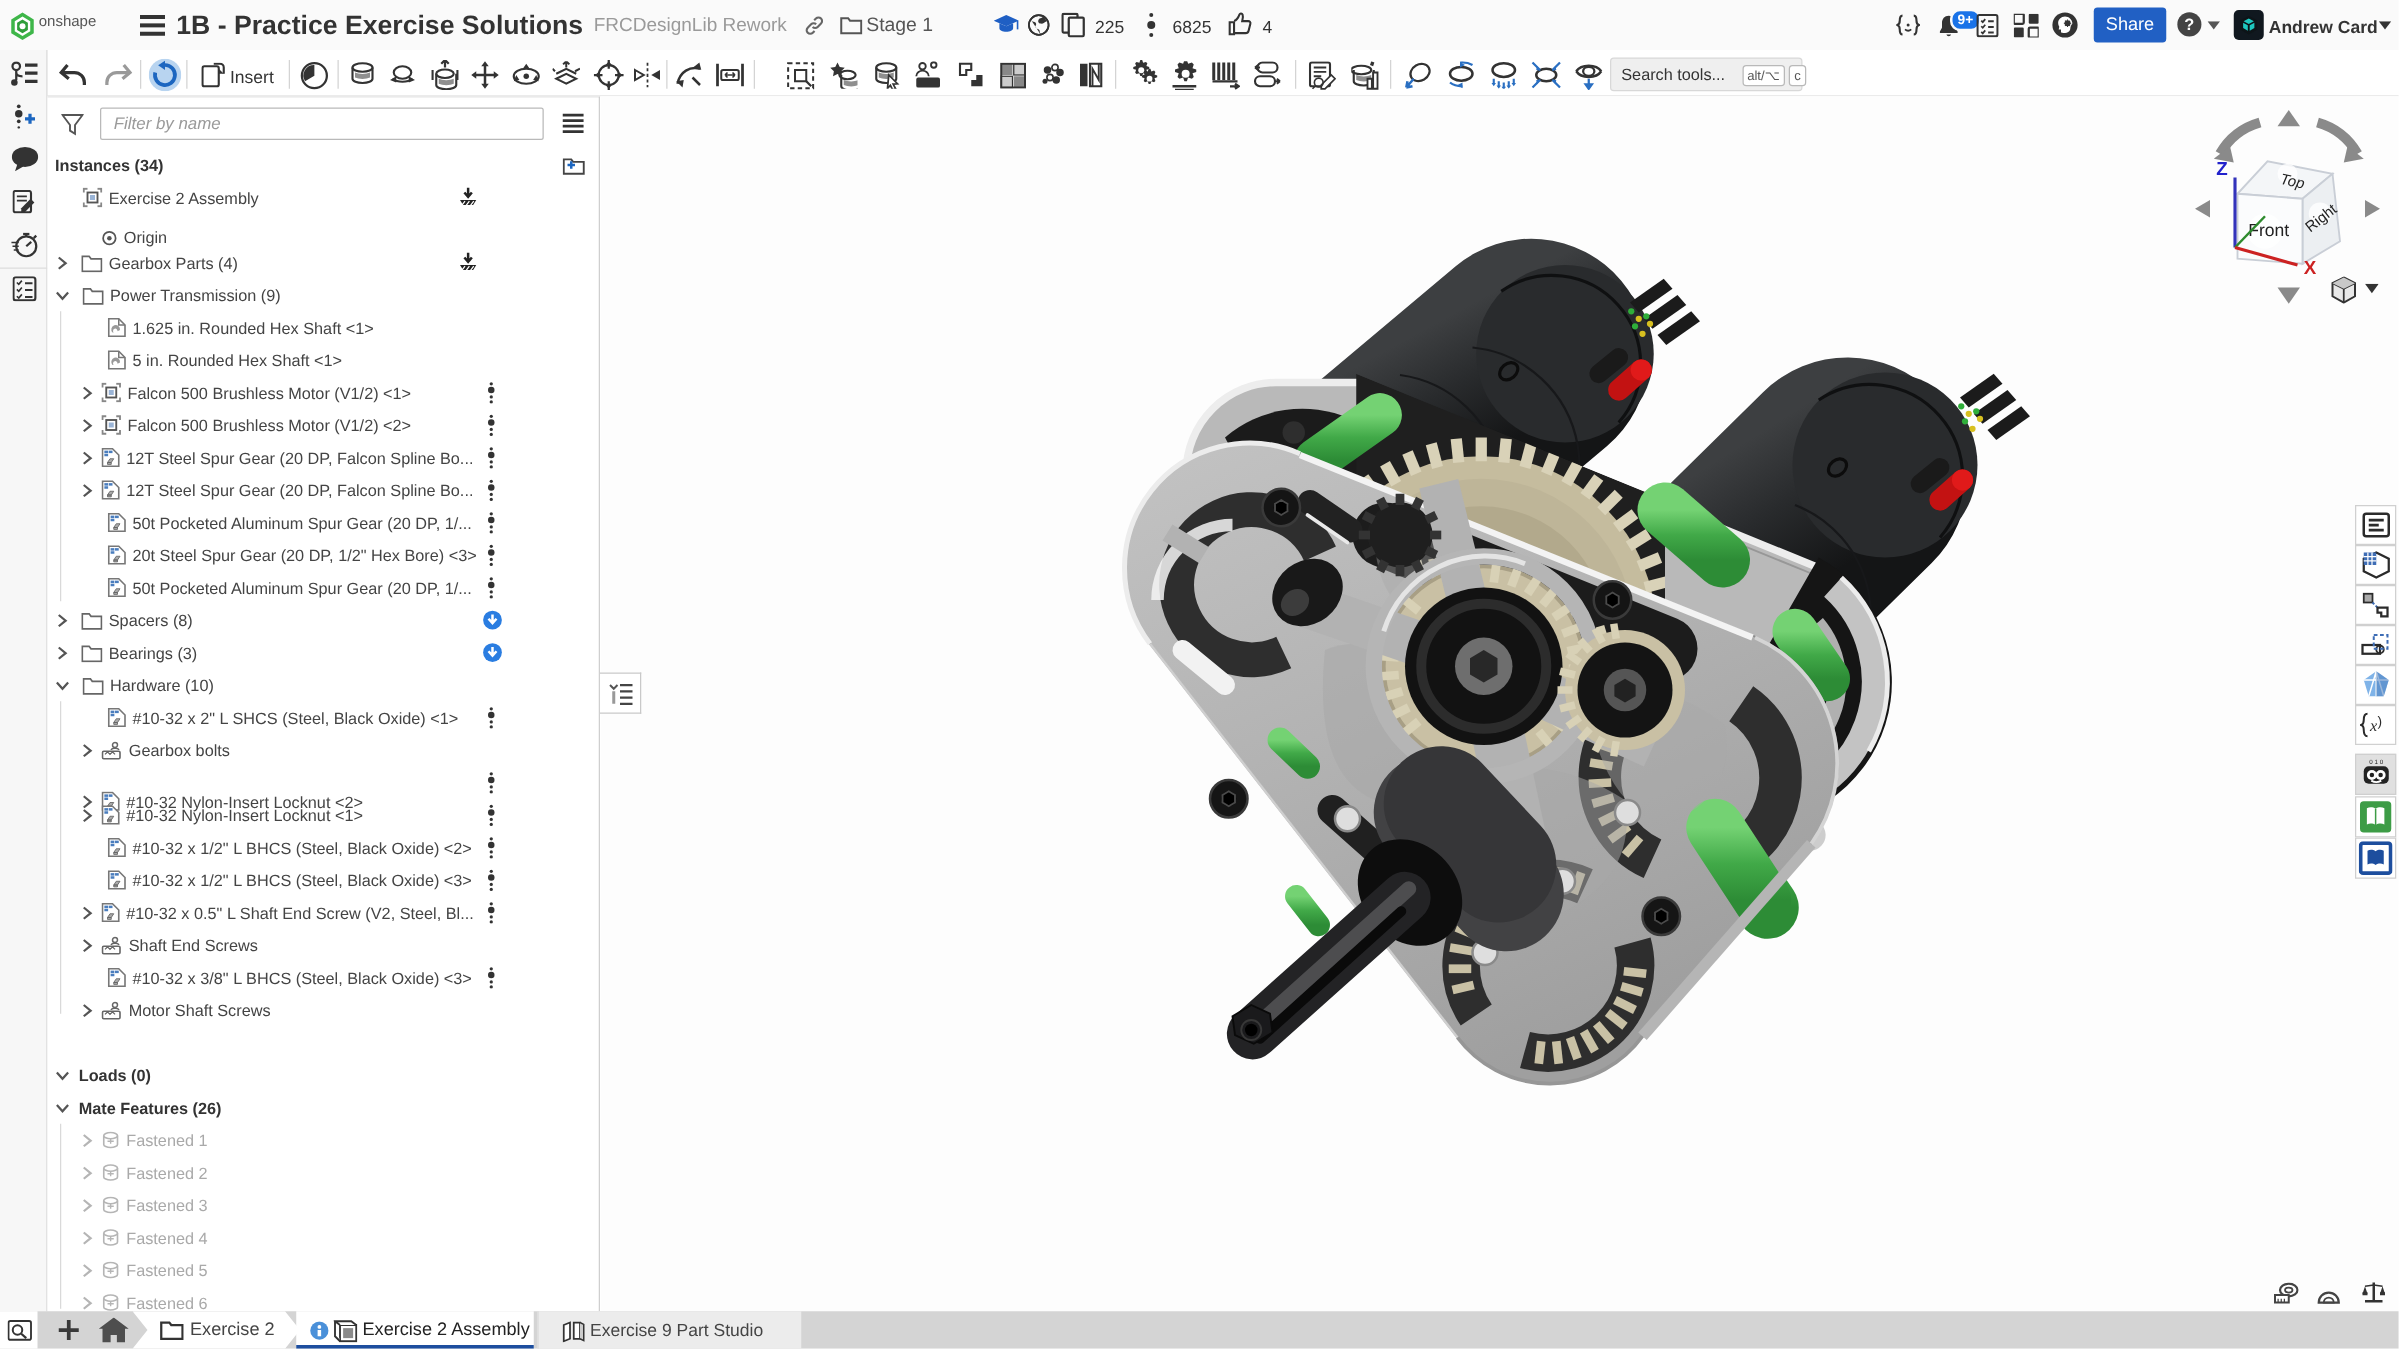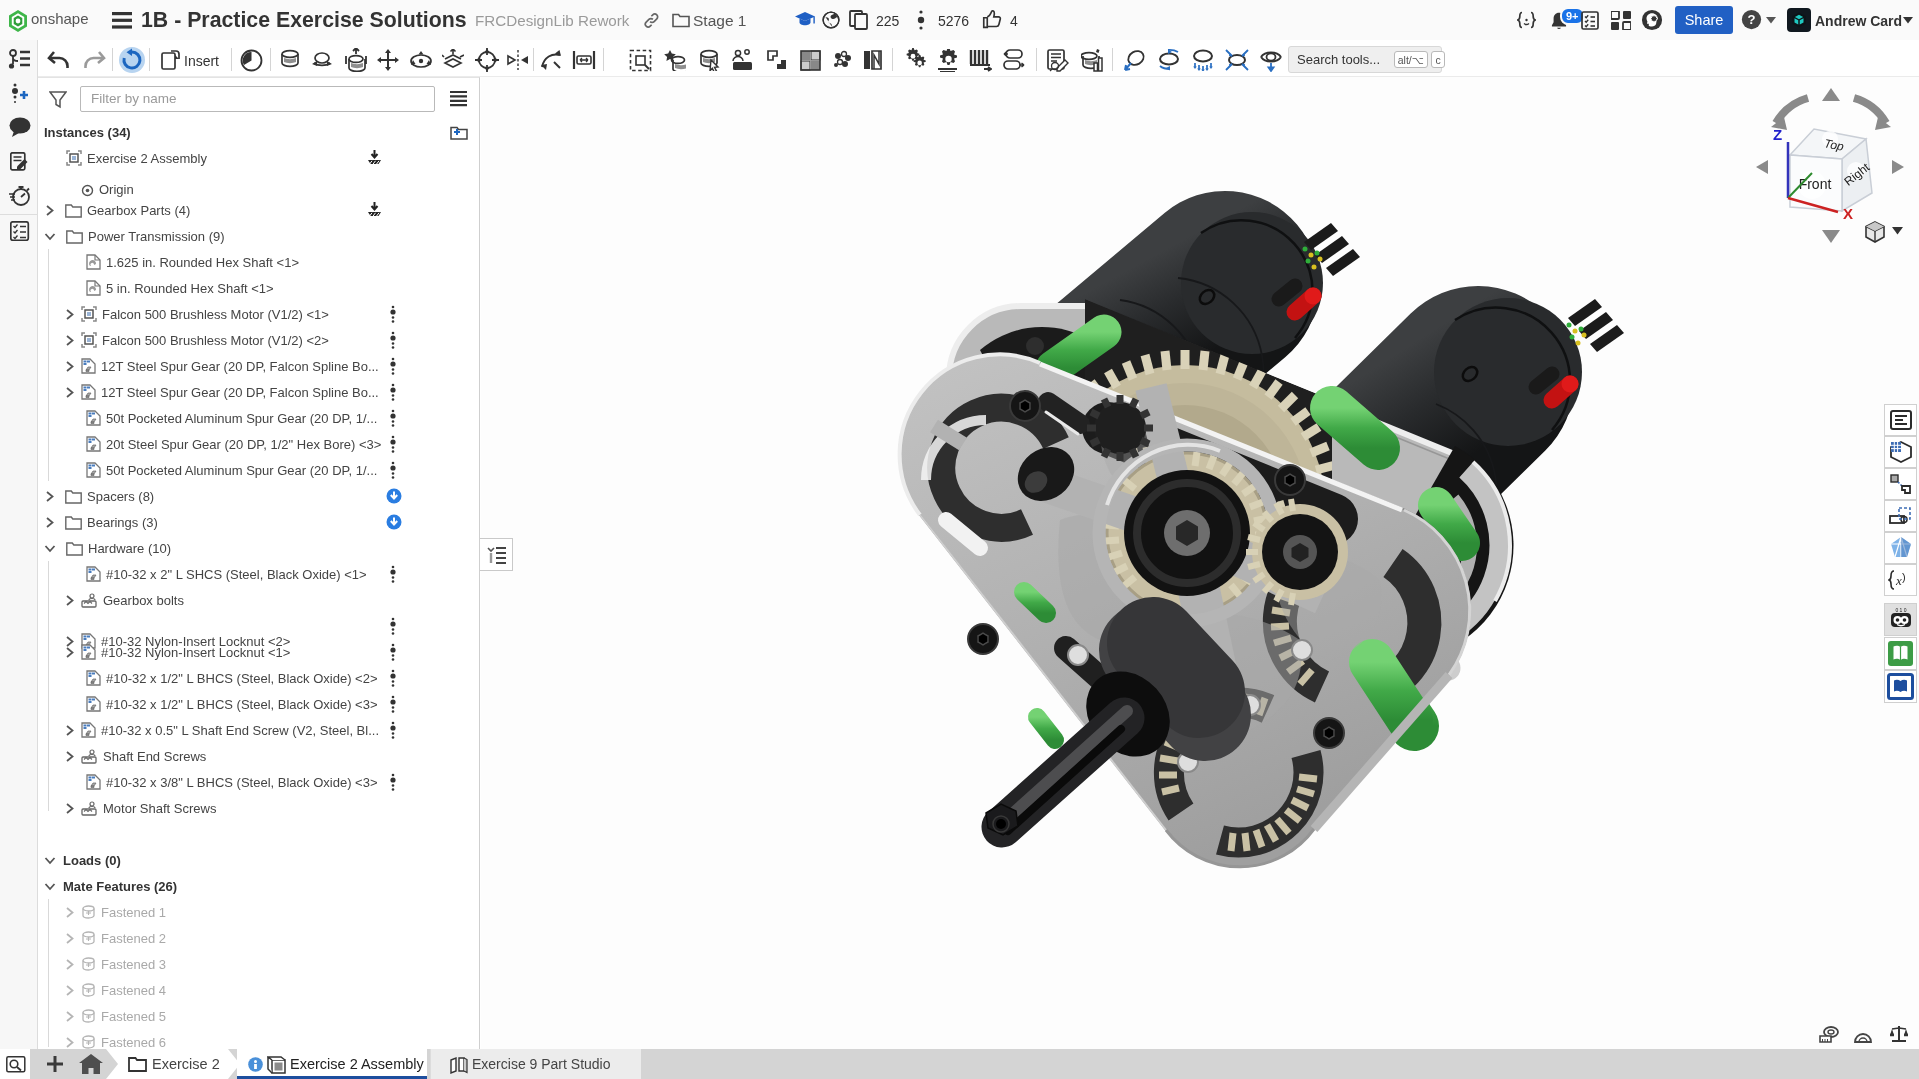--- a/index.html
+++ b/index.html
@@ -23,21 +23,21 @@
 </head>
 <body>
 <div id="page">
 <div id="topbar" class="abs">
   <svg class="abs" style="left:6px;top:9px" width="24" height="24" viewBox="0 0 24 24">
     <path d="M12 1 L21 6.5 L21 17.5 L12 23 L3 17.5 L3 6.5 Z" fill="#3eb649"></path>
     <path d="M12 4.2 L18.2 8 L18.2 16 L12 19.8 L5.8 16 L5.8 8 Z" fill="#fff"></path>
     <path d="M12 6.5 L16.3 9.1 L16.3 14.9 L12 17.5 L7.7 14.9 L7.7 9.1 Z" fill="#2f9e3a"></path>
     <circle cx="12" cy="12" r="2.4" fill="#fff"></circle>
   </svg>
-  <div class="abs" style="left:31px;top:10px;font-size:15px;color:#555;">onshape</div>
+  <div class="abs" style="left:31px;top:10px;font-size:12px;color:#555;">onshape</div>
   <svg class="abs" style="left:112px;top:12px" width="20" height="17" viewBox="0 0 20 17">
     <rect x="0" y="0" width="20" height="3.2" fill="#333"></rect>
         <rect x="0" y="6.7" width="20" height="3.2" fill="#333"></rect>
         <rect x="0" y="13.4" width="20" height="3.2" fill="#333"></rect>
   </svg>
   <div class="abs" style="left:141px;top:8px;font-size:21.3px;font-weight:bold;color:#333;">1B - Practice Exercise Solutions</div>
   <div class="abs" style="left:475px;top:12px;font-size:15.2px;color:#9a9a9a;">FRCDesignLib Rework</div>
   <svg class="abs" style="left:643px;top:12px" width="17" height="17" viewBox="0 0 24 24" fill="none" stroke="#666" stroke-width="2.4">
         <path d="M10 13.5 a4 4 0 0 0 5.7 0 l3.8-3.8 a4 4 0 0 0-5.7-5.7 l-2 2"></path>
         <path d="M14 10.5 a4 4 0 0 0-5.7 0 l-3.8 3.8 a4 4 0 0 0 5.7 5.7 l2-2"></path>
@@ -60,21 +60,21 @@
   <svg class="abs" style="left:849px;top:10px" width="19" height="20" viewBox="0 0 19 20" fill="none" stroke="#333" stroke-width="1.8">
         <rect x="1" y="1" width="12" height="15" rx="1"></rect>
         <rect x="6" y="4" width="12" height="15" rx="1" fill="#fafafa"></rect>
       </svg>
   <div class="abs" style="left:876px;top:13px;font-size:14px;color:#333;">225</div>
   <svg class="abs" style="left:916px;top:9px" width="10" height="22" viewBox="0 0 10 22" fill="#333">
         <circle cx="5" cy="3" r="1.6"></circle>
         <circle cx="5" cy="11" r="3.2"></circle>
         <circle cx="5" cy="19" r="1.6"></circle>
       </svg>
-  <div class="abs" style="left:938px;top:13px;font-size:14px;color:#333;">5276</div>
+  <div class="abs" style="left:938px;top:13px;font-size:14px;color:#333;">6825</div>
   <svg class="abs" style="left:982px;top:9px" width="21" height="21" viewBox="0 0 24 24" fill="none" stroke="#333" stroke-width="1.9">
         <path d="M2 10 h4 v11 h-4 z M6 20 h10.5 c1.5 0 2.5-1 2.8-2.2 l1.6-6.3 c0.4-1.5-0.6-2.5-2-2.5 h-5.4 c0.6-2.3 0.9-4.5 0.3-5.9 c-0.5-1.2-2.3-1.4-2.8-0.2 c-0.8 2.1-2 5.2-5 6.1"></path>
       </svg>
   <div class="abs" style="left:1010px;top:13px;font-size:14px;color:#333;">4</div>
 
   <svg class="abs" style="left:1517px;top:11px" width="19" height="18" viewBox="0 0 19 18" fill="none" stroke="#333" stroke-width="1.7">
         <path d="M5 1.5 c-2.2 0-2.2 2.5-2.2 4 c0 1.8-0.4 3-2 3.5 c1.6 0.5 2 1.7 2 3.5 c0 1.5 0 4 2.2 4 M14 1.5 c2.2 0 2.2 2.5 2.2 4 c0 1.8 0.4 3 2 3.5 c-1.6 0.5-2 1.7-2 3.5 c0 1.5 0 4-2.2 4"></path>
         <circle cx="9.5" cy="9" r="1.2" fill="#333" stroke="none"></circle>
         <path d="M7 12.5 c1.5 1.3 3.5 1.3 5 0" stroke-width="1.4"></path>
       </svg>
@@ -759,21 +759,21 @@
   <svg class="abs" style="left:10px;top:181px" width="20" height="20" viewBox="0 0 20 20">
         <rect x="0.8" y="0.8" width="17.5" height="18.5" rx="2" fill="none" stroke="#333" stroke-width="1.7"></rect>
         <path d="M3.5 5 l1.5 1.5 2.5-3 M3.5 10.5 l1.5 1.5 2.5-3 M3.5 16 l1.5 1.5 2.5-3" stroke="#333" stroke-width="1.3" fill="none"></path>
         <path d="M10 5.5 h6 M10 11 h6 M10 16.5 h6" stroke="#333" stroke-width="1.6"></path>
       </svg>
 </div>
 <div id="panel" class="abs">
   <svg class="abs" style="left:11px;top:13px" width="18" height="18" viewBox="0 0 18 18">
         <path d="M1 1 h16 L11 9 v7 l-4-2.5 V9 Z" fill="none" stroke="#555" stroke-width="1.5"></path>
       </svg>
-  <div class="abs" style="left:42px;top:8px;width:355px;height:26px;border:1px solid #b9b9b9;border-radius:2px;background:#fff;color:#9a9a9a;font-size:13.5px;line-height:24px;padding-left:10px;">Filter by name</div>
+  <div class="abs" style="left:42px;top:8px;width:355px;height:26px;border:1px solid #b9b9b9;border-radius:2px;background:#fff;font-style:italic;color:#9a9a9a;font-size:13.5px;line-height:24px;padding-left:10px;">Filter by name</div>
   <svg class="abs" style="left:412px;top:12px" width="17" height="17" viewBox="0 0 17 17">
         <path d="M0 2 h17 M0 6.4 h17 M0 10.8 h17 M0 15.2 h17" stroke="#333" stroke-width="2.2"></path>
       </svg>
   <div class="abs" style="left:6px;top:47px;font-size:13px;font-weight:bold;color:#333;">Instances (34)</div>
   <svg class="abs" style="left:412px;top:46px" width="18" height="16" viewBox="0 0 18 16">
         <path d="M1 3.5 h6 l1.5 2 h8.5 v9.5 h-16 z" fill="none" stroke="#444" stroke-width="1.5"></path>
         <path d="M4 8 h6 M7 5 v6" stroke="#1c66c0" stroke-width="2"></path>
       </svg>
   <div class="abs" style="left:10px;top:171px;width:1px;height:232px;background:#d9d9d9;"></div>
   <div class="abs" style="left:10px;top:483px;width:1px;height:250px;background:#d9d9d9;"></div>

